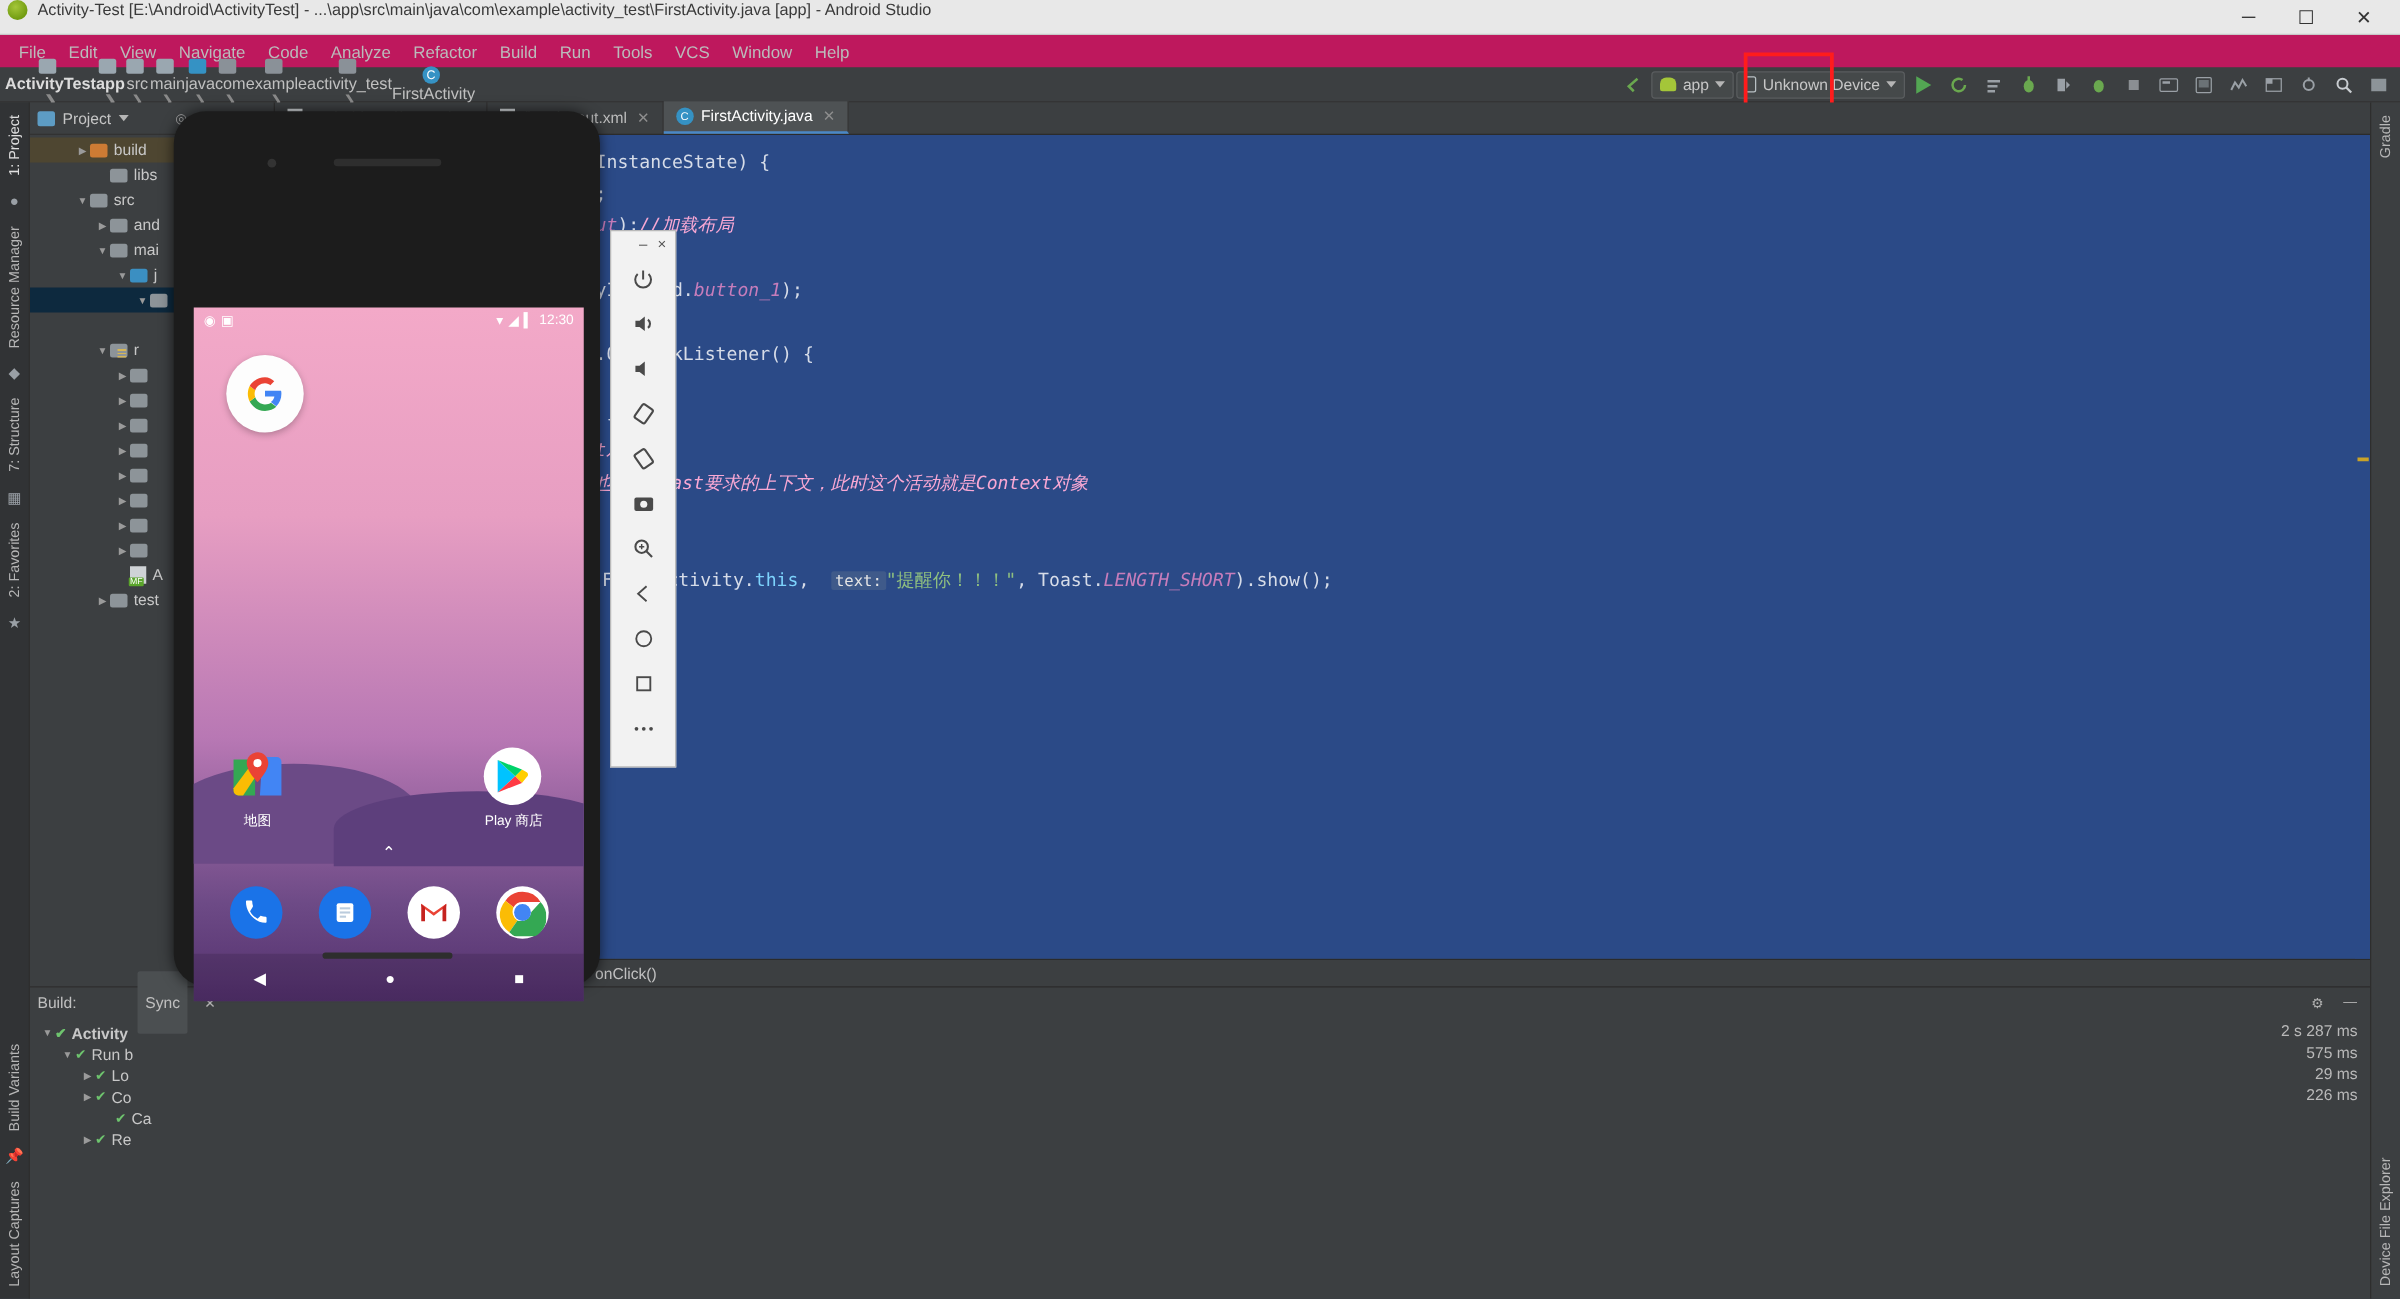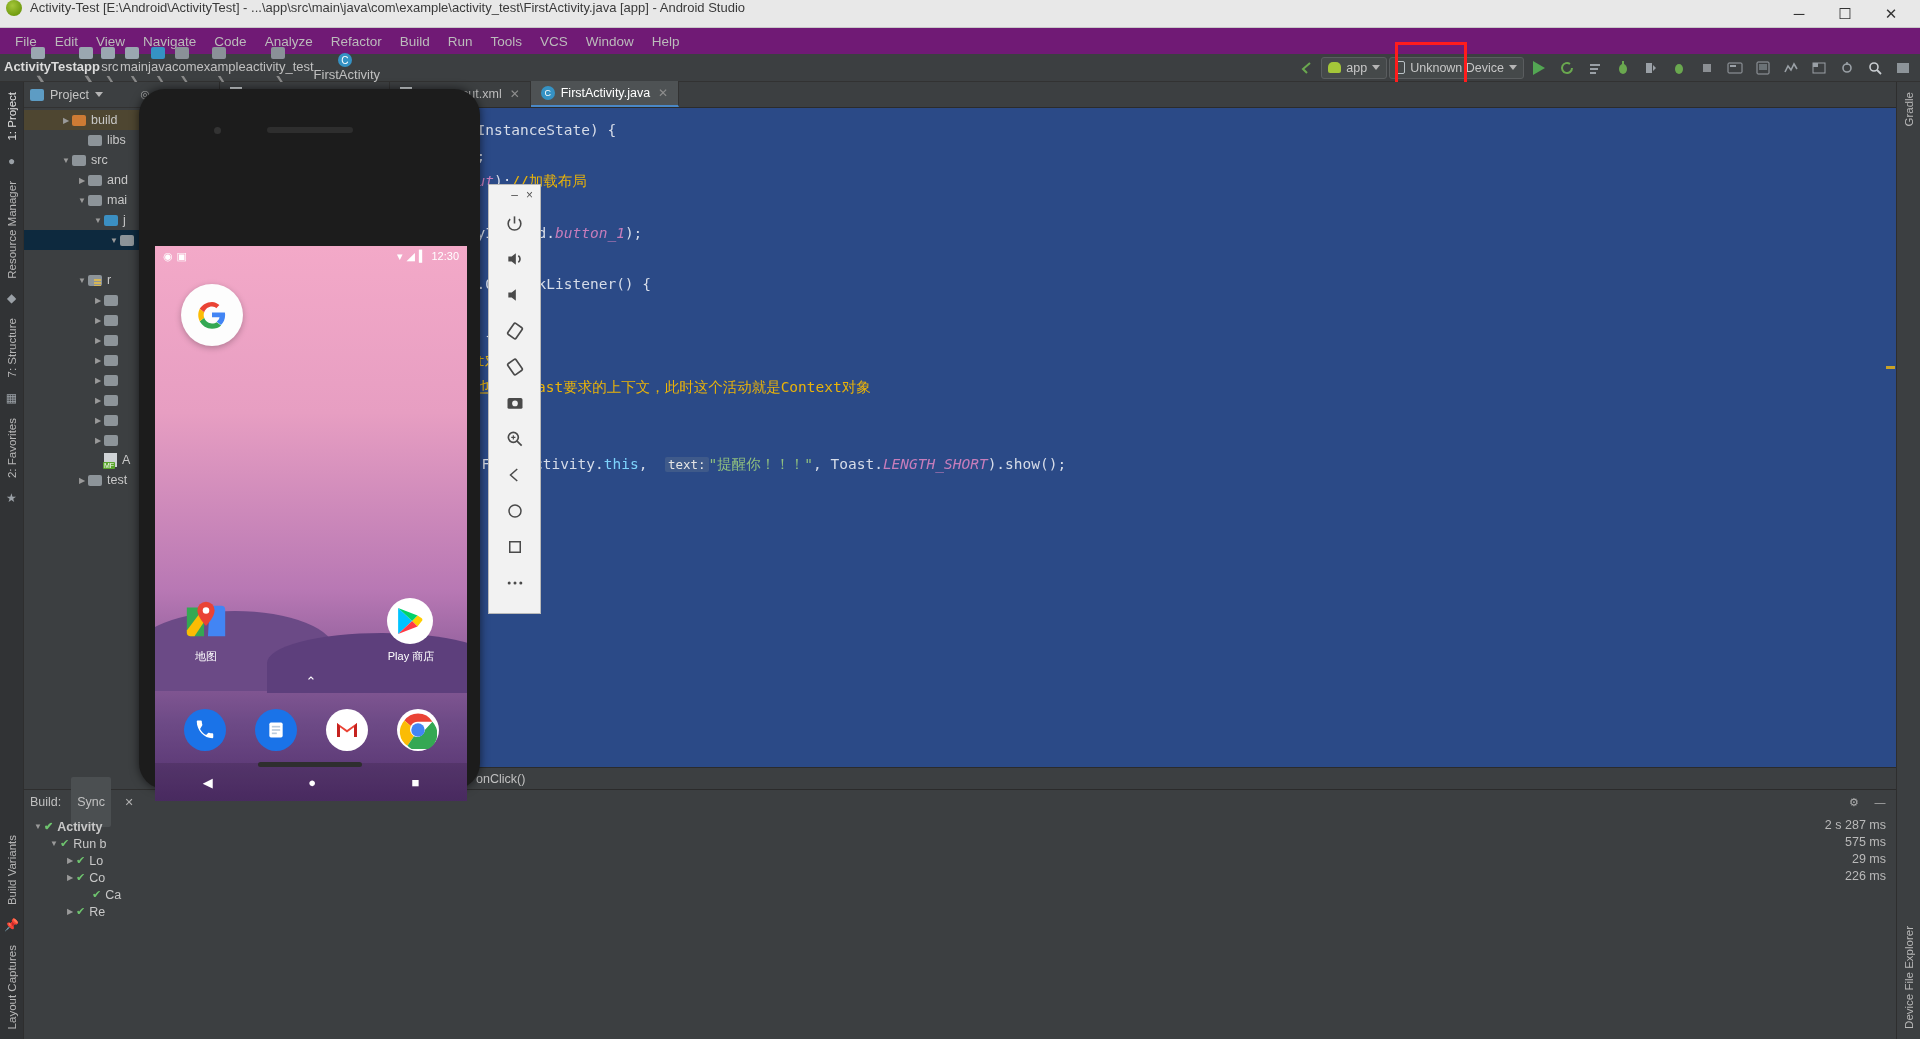--- a/index.html
+++ b/index.html
@@ -10,21 +10,21 @@
   #titlebar { height:28px; background:#e8e8e8; display:flex; align-items:flex-start;
     padding:0 6px; border-bottom:1px solid #c8c8c8; }
   #titlebar .tb-icon { width:16px; height:16px; border-radius:50%;
     background:radial-gradient(circle at 40% 35%, #a4c639, #5c8a00); margin-right:8px; flex:0 0 auto;}
   #titlebar .tb-text { font-size:13px; color:#3a3a3a; white-space:nowrap; overflow:hidden; }
   #titlebar .tb-spacer { flex:1 1 auto; }
   #titlebar .wbtn { width:46px; height:27px; display:flex; align-items:center;
     justify-content:center; color:#333; font-size:15px; }
 
   
-  #menubar { height:26px; background:#701a75; display:flex; align-items:center;
+  #menubar { height:26px; background:#be185d; display:flex; align-items:center;
     padding-left:6px; }
   #menubar .mi { font-size:13.5px; color:#bbbbbb; padding:3px 9px; white-space:nowrap; }
 
   
   #navbar { height:28px; background:#3c3f41; display:flex; align-items:center;
     padding-left:4px; border-bottom:1px solid #323232; position:relative; }
   .crumb { display:flex; align-items:center; font-size:13px; color:#c0c0c0;flex-direction:column; }
   .crumb .ci { width:14px; height:12px; margin-right:4px; border-radius:2px; }
   .crumb .sep { color:#8a8a8a; margin:0 5px; font-size:12px; }
   .crumb.bold { font-weight:bold; color:#dcdcdc; }
@@ -83,21 +83,21 @@
   .ficon.res:after { content:""; position:absolute; right:1px; bottom:0; width:7px; height:7px;
      background:repeating-linear-gradient(#d6b656 0 1.5px,transparent 1.5px 3px); }
   .mfile { width:13px; height:14px; background:#cfd3d6; position:relative; margin-right:5px; flex:0 0 13px;}
   .mfile:after { content:"MF"; position:absolute; left:-1px; bottom:-2px; font-size:7px;
      background:#5aa52b; color:#fff; padding:0 1px; border-radius:1px; }
 
   
   #buildpanel { height:250px; border-top:1px solid #2e2e2e; display:flex; flex-direction:column; }
   .bp-tabs { height:24px; display:flex; align-items:center; gap:10px; padding:0 6px;
     font-size:12.5px; color:#c0c0c0; }
-  .bp-tabs .tab { padding:18px 6px; }
+  .bp-tabs .tab { padding:18px 6px;margin-left:39px; }
   .bp-tabs .tab.active { background:#4b4f51; border-radius:2px; }
   .bp-tree { flex:1; font-size:12.5px; color:#c8c8c8; padding-top:4px; overflow:hidden; }
   .bnode { height:17px; display:flex; align-items:center; white-space:nowrap; }
   .chk { color:#6ec46e; margin-right:4px; font-size:11px; }
 
   
   #editorarea { flex:1 1 auto; display:flex; flex-direction:column; min-width:0; position:relative; }
   #tabs { height:26px; background:#3c3f41; display:flex; align-items:flex-end;
     border-bottom:1px solid #2b2b2b; }
   .etab { height:26px; display:flex; align-items:center; gap:6px; padding:0 10px;
@@ -107,21 +107,21 @@
   .xmlico { width:12px; height:14px; background:#cfd3d6; position:relative; }
   .xmlico:after { content:"<>"; position:absolute; bottom:-2px; left:-1px; font-size:6px;
      background:#c9702a; color:#fff; padding:0 1px; }
   .javaico { width:14px; height:14px; border-radius:50%; background:#3592c4; color:#fff;
      font-size:9px; display:flex; align-items:center; justify-content:center; }
 
   #code { flex:1 1 auto; background:#2b4a87; position:relative; overflow:hidden;
     font-family:"DejaVu Sans Mono", monospace; font-size:14.5px; line-height:25.7px;
     color:#d6dce8; padding:10px 0 0 12px; }
   #code .ln { white-space:pre; }
-  .kw { color:#7dd3fc; } .str { color:#8fbf7f; } .cm { color:#eab308; }
+  .kw { color:#7dd3fc; } .str { color:#8fbf7f; } .cm { color:#f9a8d4;font-style:italic; }
   .fn { color:#e8bf6a; } .fld2 { color:#c77dbb; font-style:italic; }
   .it { font-style:italic; } .hint { background:#3f5a8a; color:#e5e5e5;
     border-radius:2px; padding:0 3px; font-size:12.5px; }
   .sq { border-bottom:2px dotted #c9a227; }
 
   #codescroll { position:absolute; right:3px; top:90px; width:7px; height:260px;
     background:#5d7ab0; border-radius:4px; }
   #markRight { position:absolute; right:0; top:0; bottom:0; width:12px; background:#2b4a87; }
   .markstripe { position:absolute; right:1px; width:9px; height:3px; }
 

